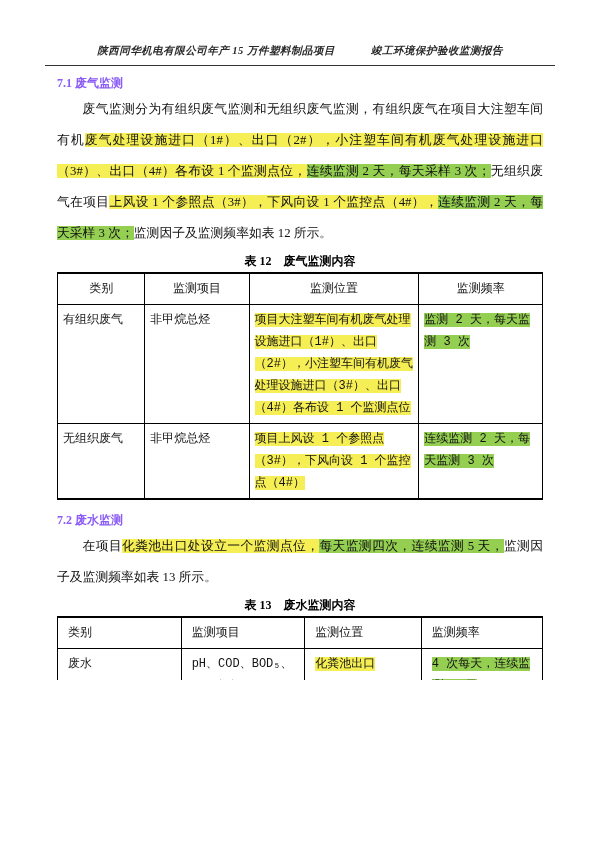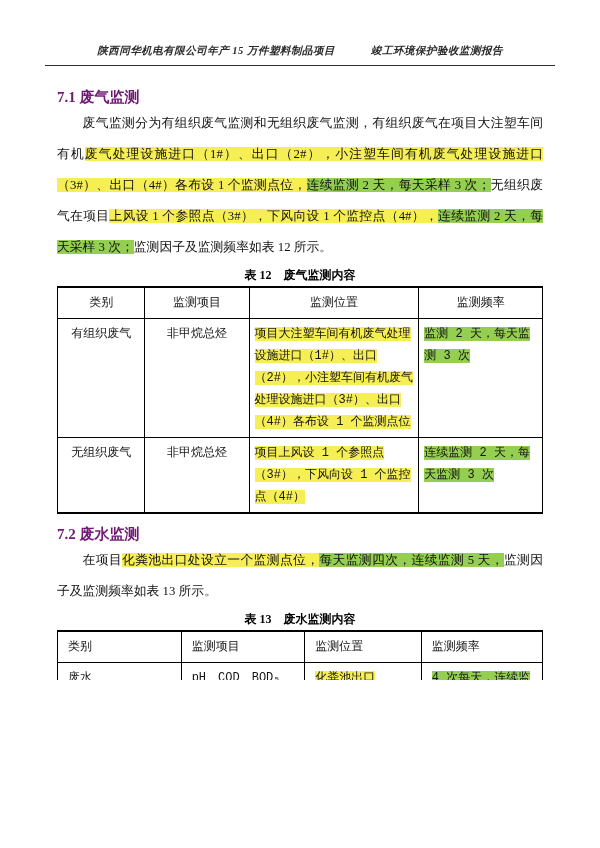--- a/index.html
+++ b/index.html
@@ -21,22 +21,22 @@
     color:#2b2b2b;
     letter-spacing:0.5px;
     white-space:nowrap;
   }
   .header-rule{
     border:0;border-top:1.5px solid #333;
     margin:7px 45px 0 45px;
   }
   .content{padding:0 57px;}
   .section-heading{
-    font-size:15px;font-weight:bold;color:#701a75;
-    margin:23px 0 0 0;line-height:16px;
+    font-size:12px;font-weight:bold;color:#8b5cf6;
+    margin:9px 0 0 0;line-height:16px;
   }
   .para{
     font-size:12.8px;line-height:31px;
     text-align:justify;text-indent:2em;
     margin:3px 0 0 0;color:#111;
   }
   .table-caption{
     text-align:center;font-weight:bold;font-size:12px;
     margin:5px 0 3px 0;line-height:15px;color:#000;
   }
@@ -47,21 +47,21 @@
   }
   table.doc-table th,table.doc-table td{
     border:1px solid #000;
     padding:4px 5px;
     vertical-align:top;
     line-height:22px;
     font-weight:normal;
     font-family:Liberation Mono, monospace;
   }
   table.t12 th{text-align:center;}
-  td.cell-center{text-align:center;}
+  td.cell-center{text-align:left;}
   td.cell-left{text-align:left;}
   table.t13 th{text-align:left;padding-left:10px;}
   table.t13 td{text-align:left;padding-left:10px;}
   .hl-y{background:var(--hl-y,#f6ee55);}
   .hl-g{background:var(--hl-g,#94cf52);}
   .page-footer{
     position:absolute;left:0;top:762px;width:100%;
     text-align:center;font-size:10px;color:#333;
     font-family:"DejaVu Sans","Liberation Sans",sans-serif;
     text-decoration:underline;

